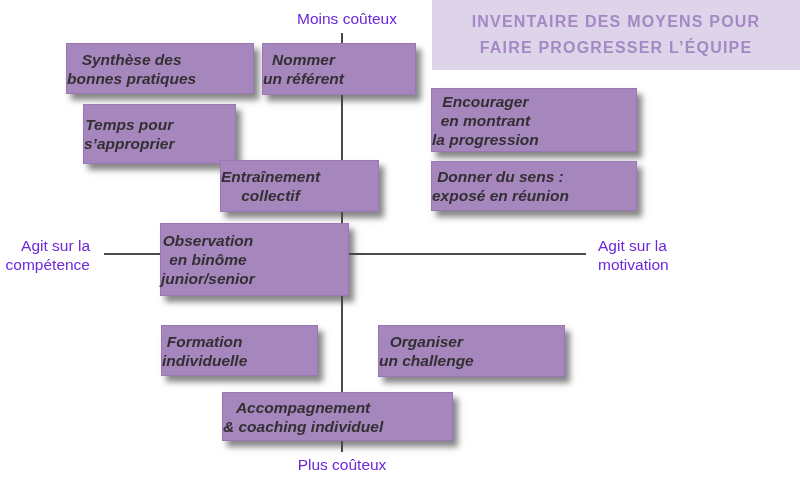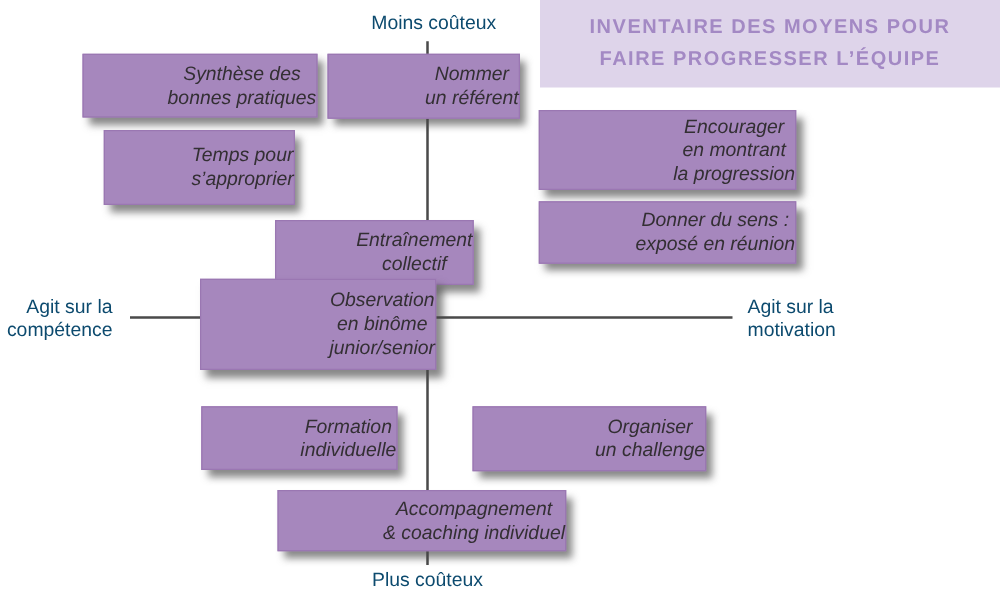--- a/index.html
+++ b/index.html
@@ -21,21 +21,21 @@
   .hline {
     position: absolute; left: 104px; top: 253px;
     width: 482px; height: 2px; background: #4a4a4a;
     z-index: 1;
   }
 
   
   .axis-label {
     position: absolute; z-index: 2;
     font-size: 15.5px; line-height: 19px;
-    color: #0c4a6e; white-space: pre-line;
+    color: #6d28d9; white-space: pre-line;
   }
   .axis-top    { left: 262px; top: 9px;  width: 170px; text-align: center; }
   .axis-bottom { left: 262px; top: 455px; width: 160px; text-align: center; }
   .axis-left   { left: 0px;  top: 236px; width: 90px;  text-align: right; }
   .axis-right  { left: 598px; top: 236px; width: 110px; text-align: left; }
 
   
   .title-banner {
     position: absolute; left: 432px; top: 0px;
     width: 368px; height: 70px;
@@ -48,36 +48,37 @@
     line-height: 26px; text-align: center;
     color: #a389c4; white-space: pre-line;
   }
 
   
   .mbox {
     position: absolute; z-index: 4;
     background: #a687bd;
     border: 1px solid #9a77b2;
     box-shadow: 5px 6px 6px rgba(70,70,70,0.65);
-    display: flex; align-items: center; justify-content: flex-end;
+    display: flex; align-items: center; justify-content: flex-start;
     box-sizing: border-box;
+    font-weight: bold;
   }
   .mbox .mbox-label {
     font-style: italic;
     font-size: 15.5px; line-height: 19px;
     text-align: center; color: #332f33;
     white-space: pre-line;
   }
 
   
   .b-synthese      { left: 66px;  top: 43px;  width: 188px; height: 51px; }
   .b-nommer        { left: 262px; top: 43px;  width: 154px; height: 52px; }
   .b-temps         { left: 83px;  top: 104px; width: 153px; height: 60px; }
   .b-encourager    { left: 431px; top: 88px;  width: 206px; height: 64px; }
-  .b-entrainement  { left: 220px; top: 160px; width: 159px; height: 52px; margin-top: 16px; }
+  .b-entrainement  { left: 220px; top: 160px; width: 159px; height: 52px; }
   .b-donner        { left: 431px; top: 161px; width: 206px; height: 50px; }
   .b-observation   { left: 160px; top: 223px; width: 189px; height: 73px; }
   .b-formation     { left: 161px; top: 325px; width: 157px; height: 51px; }
   .b-organiser     { left: 378px; top: 325px; width: 187px; height: 52px; }
   .b-accompagnement{ left: 222px; top: 392px; width: 231px; height: 49px; }
 </style>
 </head>
 <body>
 
 <div class="stage">

